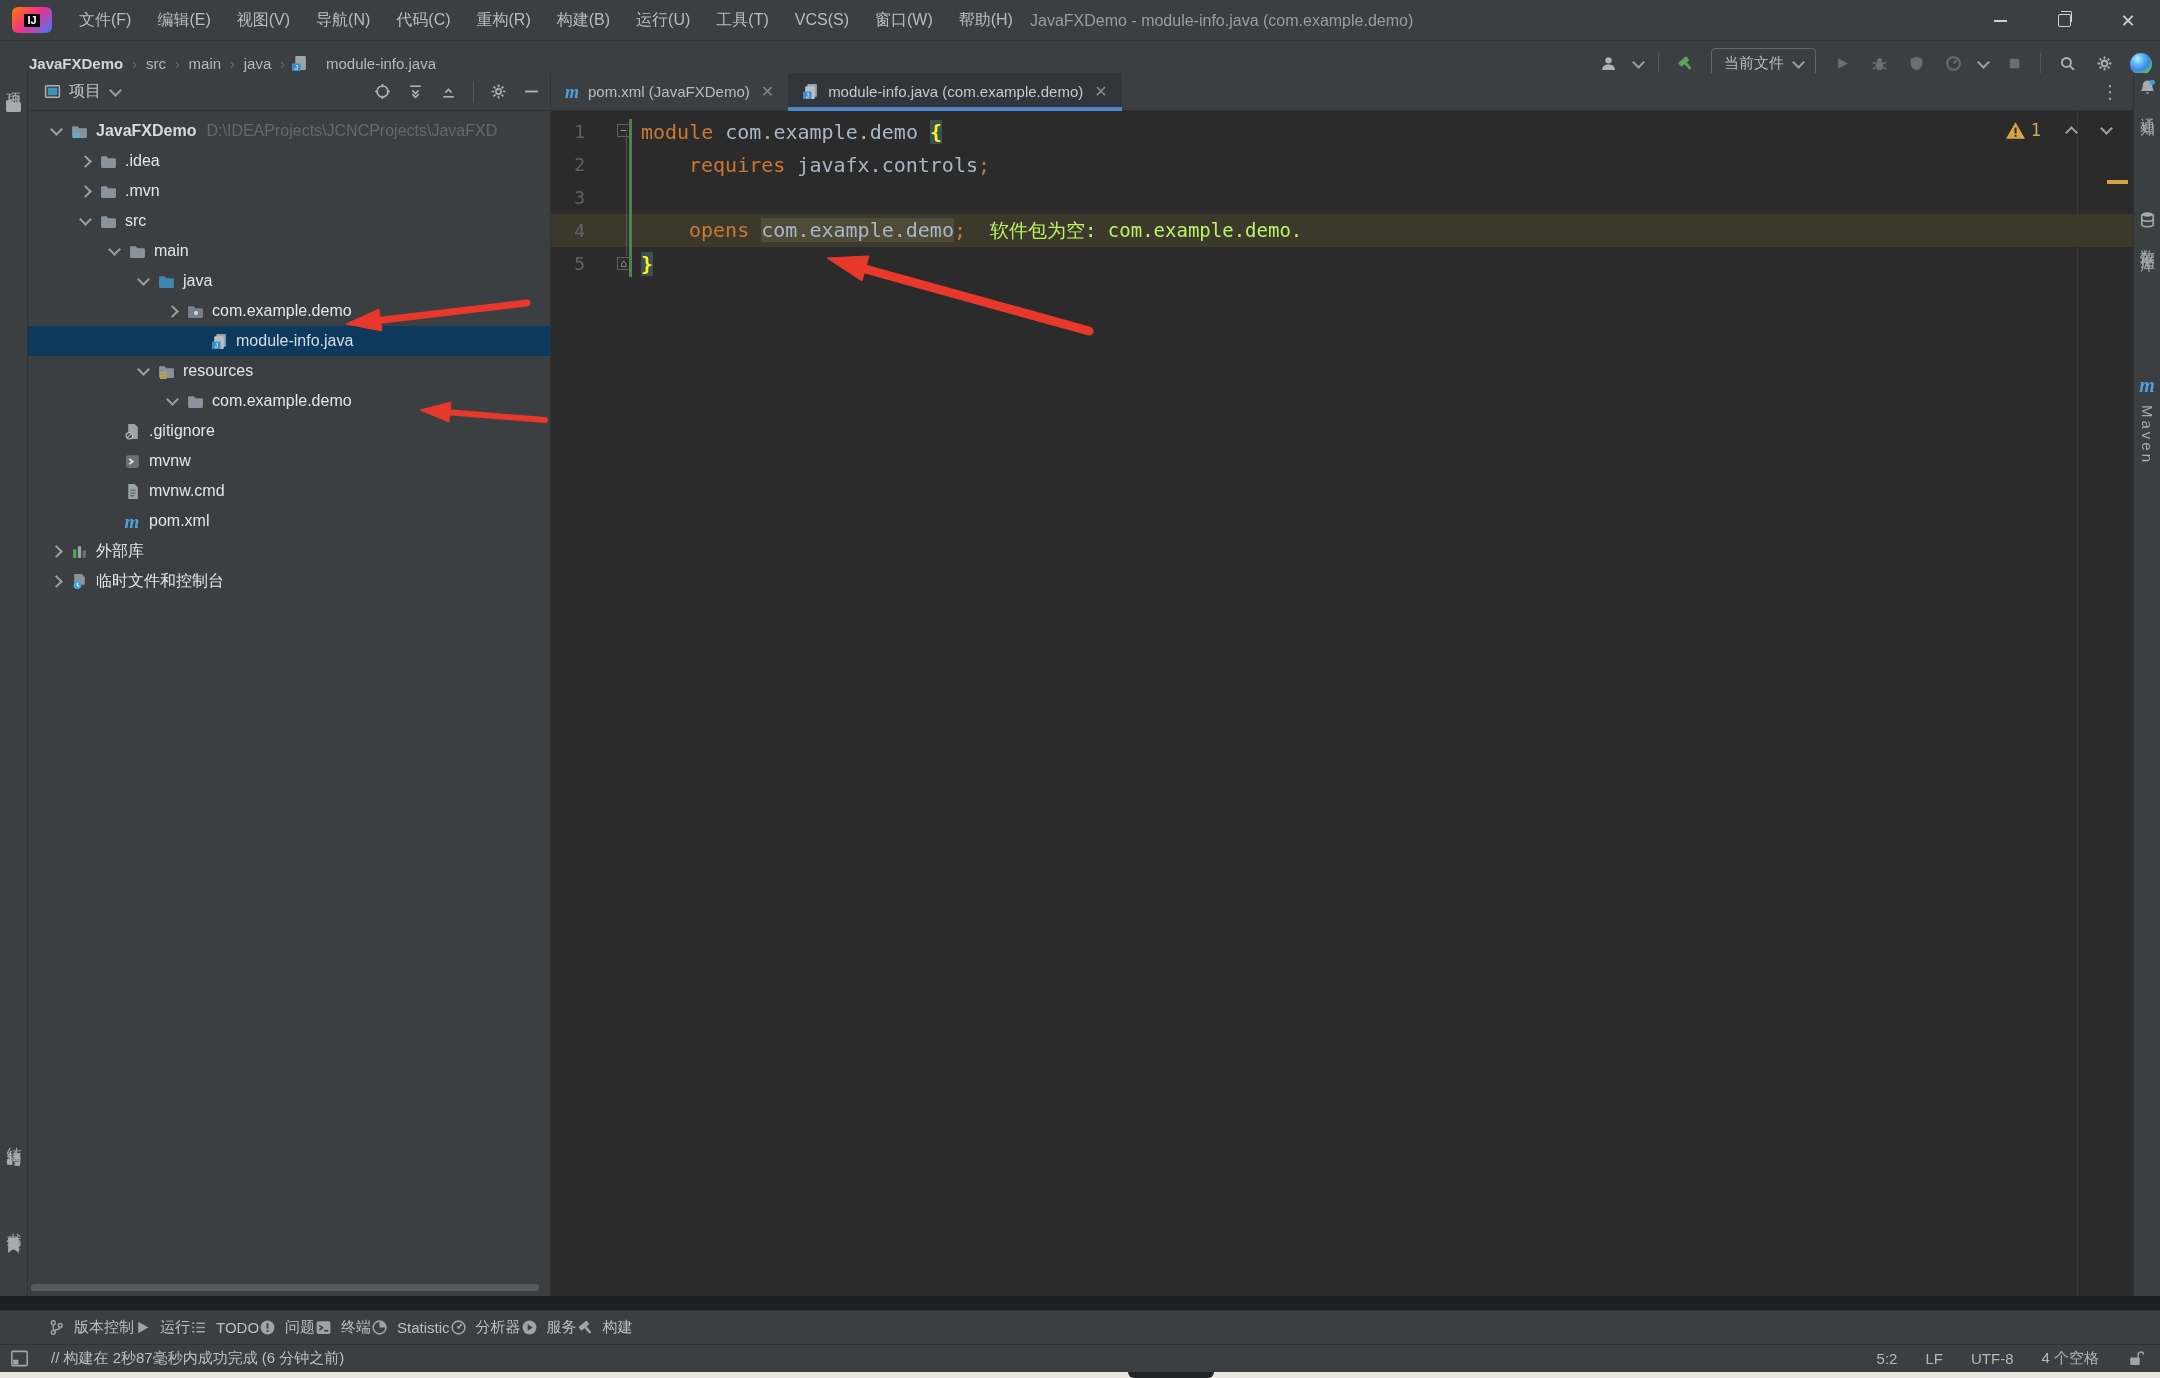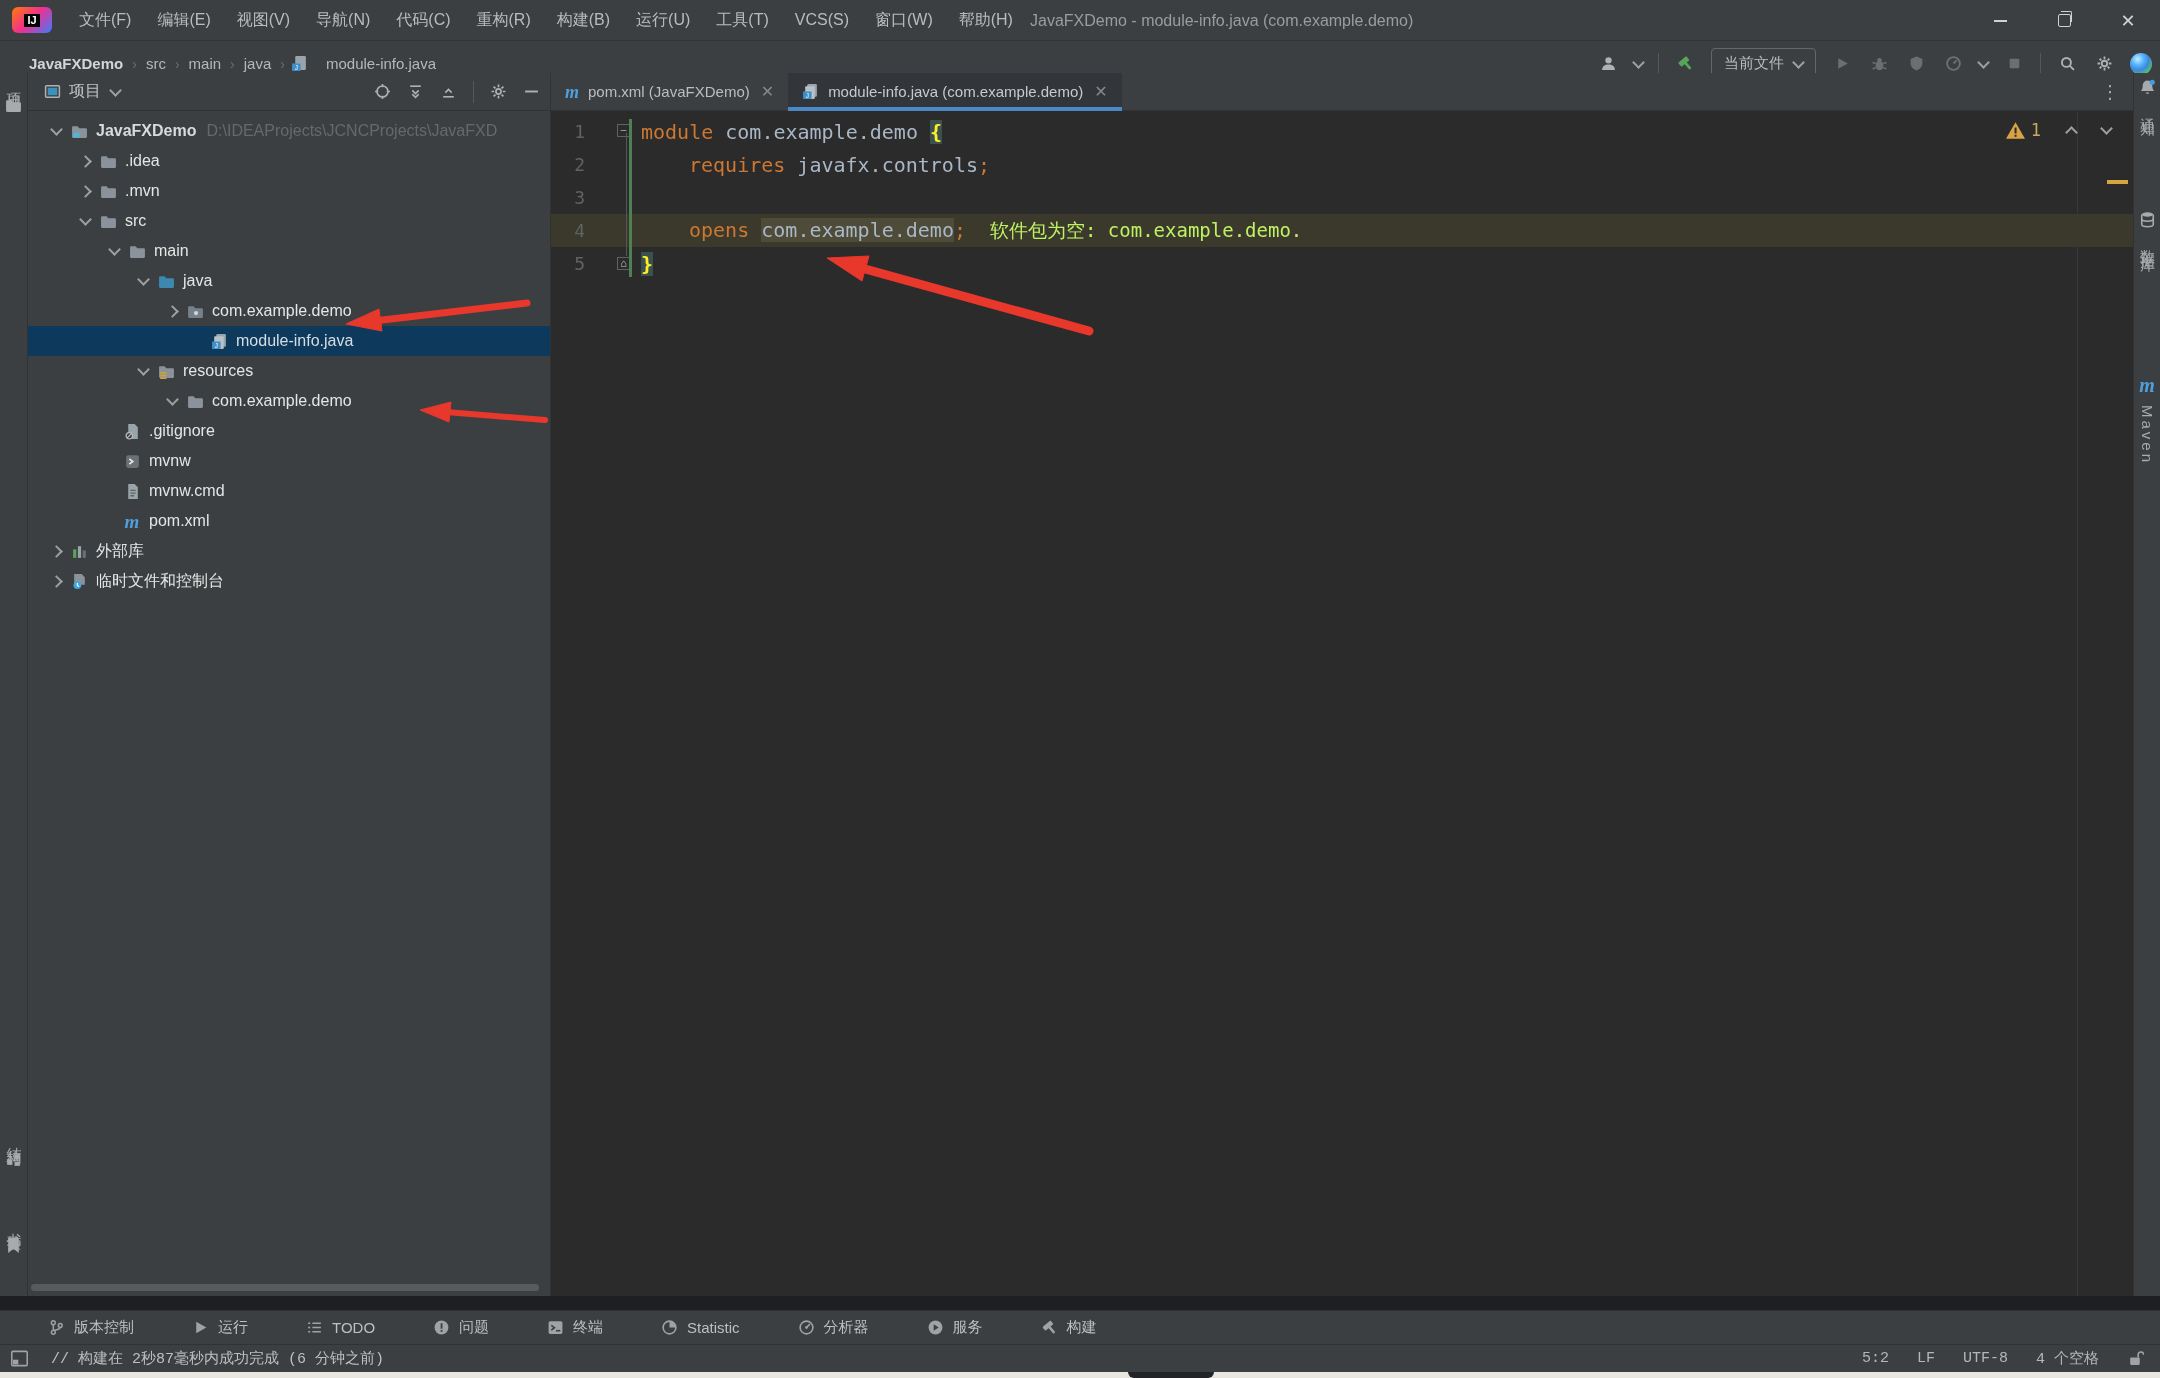--- a/index.html
+++ b/index.html
@@ -92,25 +92,25 @@
   #vcs-bar{position:absolute;left:78px;top:8px;width:3px;height:158px;background:#4e8052;}
   #fold-guide{position:absolute;left:75px;top:22px;width:1px;height:123px;background:#55585a;}
   #margin-guide{position:absolute;left:1526px;top:0;bottom:0;width:1px;background:#383838;}
   #warn-dash{position:absolute;left:1556px;top:69px;width:21px;height:4px;background:#d5a542;}
   #editor-warn{position:absolute;top:9px;right:22px;display:flex;align-items:center;gap:26px;}
   #editor-warn .count{color:#c7ab5b;font-size:17px;margin-left:6px;}
 
   
   #bottombar{position:absolute;left:0;top:1310px;width:2160px;height:34px;background:#3c3f41;
              border-top:1px solid #323232;box-sizing:border-box;display:flex;align-items:center;
-             padding-left:48px;gap:58px;font-size:15px;color:#bdbfc1;}
+             padding-left:48px;font-size:15px;color:#bdbfc1;}
   .bb-item{display:flex;align-items:center;gap:9px;}
   #statusbar{position:absolute;left:0;top:1344px;width:2160px;height:28px;background:#3c3f41;
              border-top:1px solid #323232;box-sizing:border-box;display:flex;align-items:center;
-             font-size:15px;color:#bdbfc1;font-family:Liberation Mono, monospace;}
+             font-size:15px;color:#bdbfc1;}
   #status-msg{margin-left:22px;}
   #status-right{margin-left:auto;display:flex;align-items:center;gap:28px;margin-right:16px;color:#b4b7b9;}
   #bottomstrip{position:absolute;left:0;top:1372px;width:2160px;height:6px;background:#e9e5df;}
   #strip-notch{position:absolute;left:1128px;top:0;width:86px;height:6px;background:#232427;border-radius:0 0 7px 7px;}
 
   
   .ico16{width:17px;height:17px;flex:0 0 17px;}
   .mvn-m:before{content:"m";color:#4E9FDD;font-style:italic;font-weight:bold;
                 font-family:"Liberation Serif","DejaVu Serif",serif;}
   .mvn-m{font-size:19px;line-height:1;}

